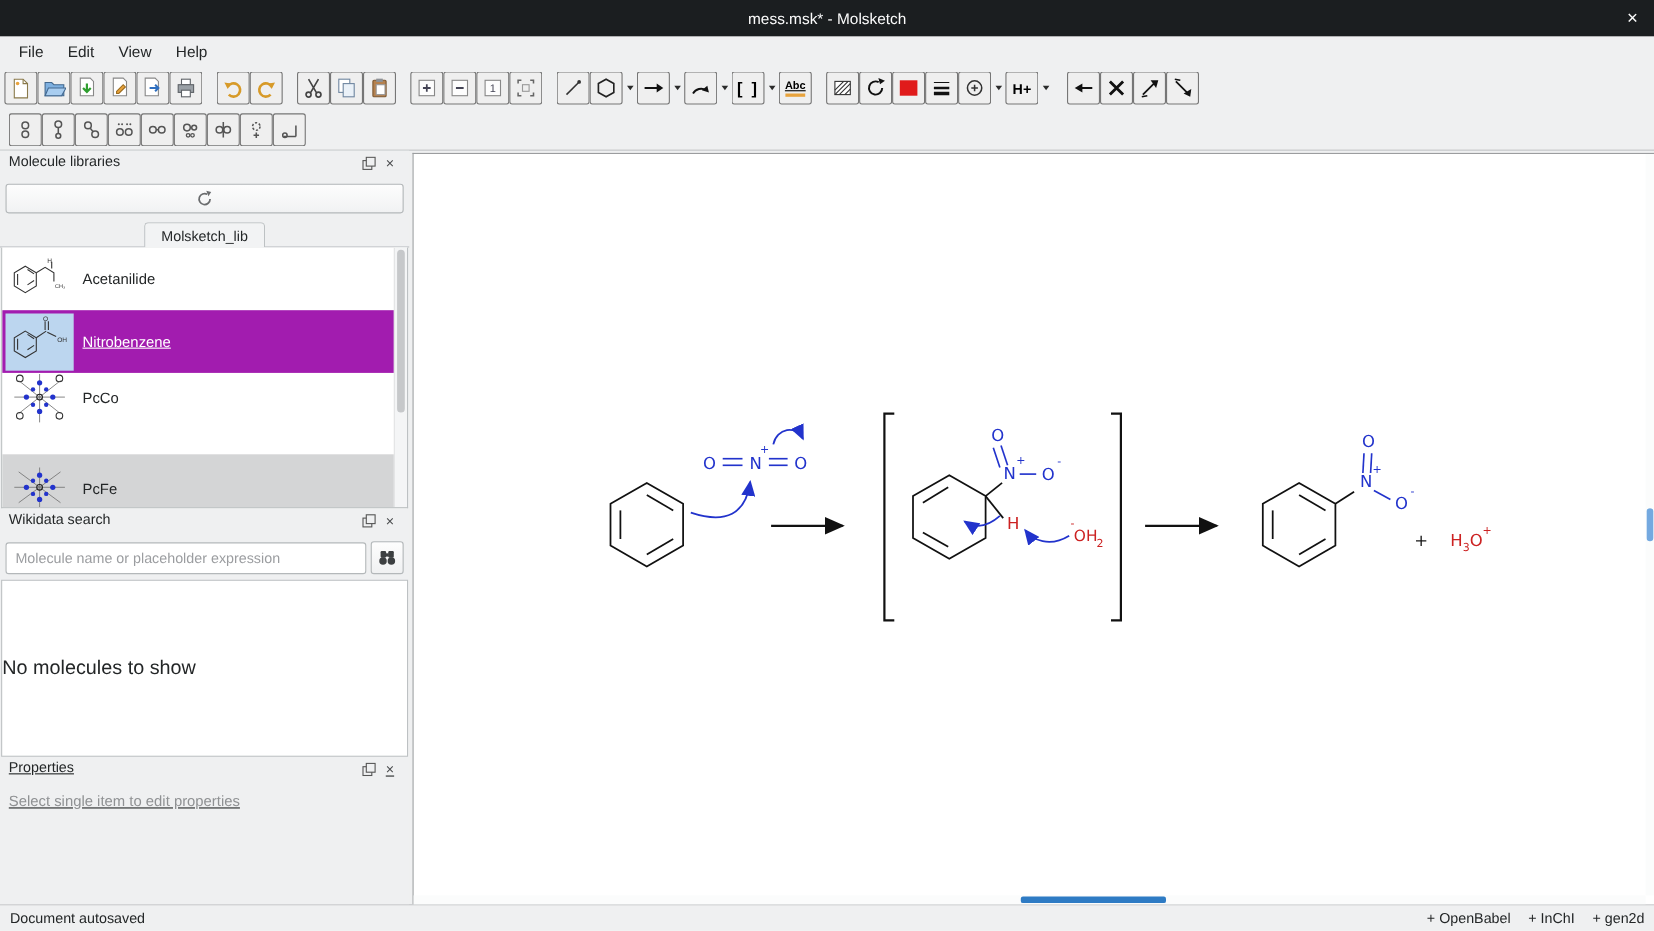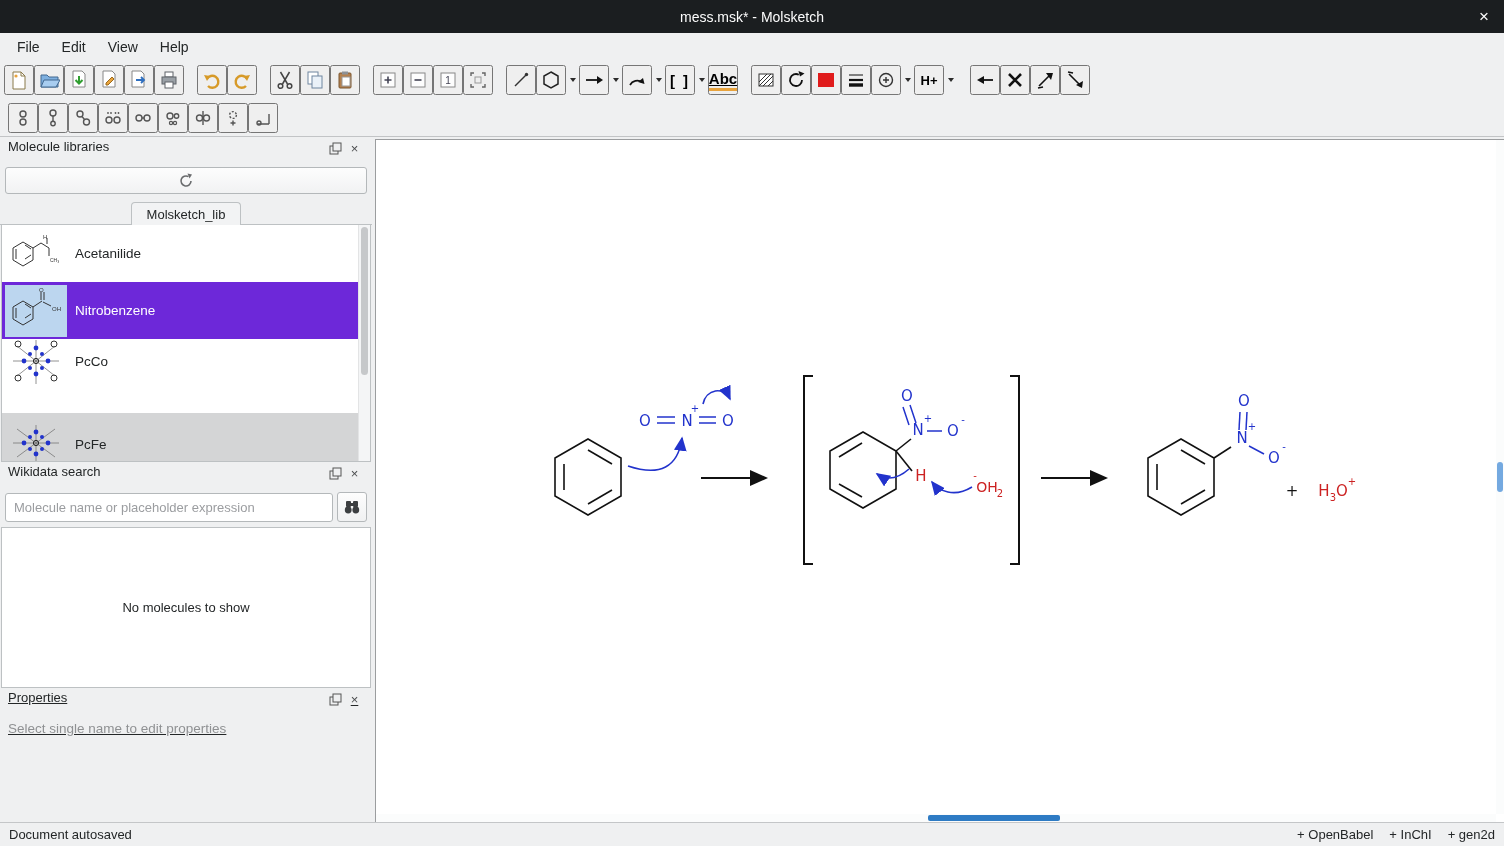--- a/index.html
+++ b/index.html
@@ -20,21 +20,21 @@
   
   .toolbar { display:flex; align-items:center; background:#eff0f1; padding:0 4px; }
   .toolbar.row1 { height:38px; }
   .toolbar.row2 { height:38px; border-bottom:1px solid #c2c4c6; padding-left:8px; }
   .tbtn { width:30px; height:30px; display:flex; align-items:center; justify-content:center; flex:none; }
   .tgroup { display:flex; align-items:center; flex:none; }
   .dd { width:13px; height:30px; display:flex; align-items:center; justify-content:center; flex:none; }
   .dd::after { content:""; border-left:3.5px solid transparent; border-right:3.5px solid transparent;
     border-top:4px solid #2b2b2b; }
   .sep { width:13px; flex:none; }
-  .abc-label { font-size:15px; font-weight:bold; border-bottom:3px solid #e8a33d; padding-bottom:1px;text-decoration:underline; }
+  .abc-label { font-size:10px; font-weight:bold; border-bottom:3px solid #e8a33d; padding-bottom:1px;text-decoration:underline; }
   .hplus-label { font-size:13px; font-weight:bold; }
   .bracket-label { font-size:15px; font-weight:bold; letter-spacing:2px; }
 
   
   .content { display:flex; height:685px; }
   .sidebar { width:372px; background:#eff0f1; display:flex; flex-direction:column; flex:none; }
 
   .dock-header { height:26px; display:flex; align-items:flex-start; padding:2px 8px 0 8px; font-size:13px; }
   .dock-title { flex:1; }
   .dock-btn { width:19px; height:18px; display:flex; align-items:center; justify-content:center;
@@ -44,37 +44,37 @@
   .refresh-btn { margin:4px 5px 2px 5px; height:27px; border:1px solid #b4b8ba; border-radius:3px;
     background:linear-gradient(#fdfdfd,#f1f2f3); display:flex; align-items:center; justify-content:center; }
   .tabbar { display:flex; justify-content:center; border-bottom:1px solid #bdc1c3; margin-top:5px; padding:0 1px; }
   .tab { padding:4px 15px 3px 15px; font-size:13px; border:1px solid #bdc1c3; border-bottom:none;
     border-radius:4px 4px 0 0; background:#f2f3f4; position:relative; top:1px; }
   .library-list { flex:1; background:#fff; border:1px solid #bdc1c3; border-top:none; margin:0 1px;
     overflow:hidden; position:relative; }
   .lib-item { height:57px; display:flex; align-items:center; font-size:13.5px; padding-right:13px; }
   .lib-thumb { width:62px; height:52px; display:flex; align-items:center; justify-content:center;
     margin-left:3px; margin-right:8px; flex:none; }
-  .lib-item.selected { background:#6d28d9; color:#fff; }
+  .lib-item.selected { background:#a21caf; color:#fff;text-decoration:underline; }
   .lib-item.selected .lib-thumb { background:#bcd6ef; }
   .lib-item.hovergray { background:#d4d5d6; height:62px;margin-top:29px; }
   .list-scroll { position:absolute; right:0; top:0; width:12px; bottom:0; background:#f4f5f6;
     border-left:1px solid #e3e4e5; }
   .list-scroll .handle { position:absolute; top:2px; left:2px; right:2px; height:148px;
     background:#c6c8ca; border-radius:4px; }
 
   .dock-wiki { height:226px; display:flex; flex-direction:column; }
   .search-row { display:flex; gap:4px; padding:4px 5px 3px 5px; align-items:center; }
   .search-input { flex:1; height:29px; border:1px solid #b4b8ba; border-radius:3px; padding:0 8px;
     font-size:13px; color:#444; background:#fff; font-family:"Liberation Sans", sans-serif; }
   .search-input::placeholder { color:#9b9da0; }
   .search-btn { width:30px; height:30px; border:1px solid #b4b8ba; border-radius:3px;
     background:linear-gradient(#fdfdfd,#f0f1f2); display:flex; align-items:center; justify-content:center; flex:none; }
   .wikidata-empty { flex:1; margin:2px 1px 0 1px; background:#fff; border:1px solid #bdc1c3;
-    display:flex; align-items:center; justify-content:center; font-size:13px; }
+    display:flex; align-items:center; justify-content:flex-start; font-size:18px; }
 
   .dock-props { flex:1; display:flex; flex-direction:column;text-decoration:underline; }
   .props-hint { padding:7px 8px; font-size:13.5px; color:#8f9193; }
 
   
   .canvas-wrap { flex:1; position:relative; background:#fff; border-left:1px solid #9b9d9f;
     border-top:1px solid #9b9d9f; margin-left:3px; margin-top:2px; }
   .reaction { width:100%; height:100%; display:block; }
   .reaction text { font-family:"DejaVu Sans", sans-serif; }
   .vscroll { position:absolute; right:0; top:0; bottom:8px; width:8px; background:#fbfcfc; }
@@ -510,21 +510,21 @@
       <div class="dock-header">
         <span class="dock-title">Properties</span>
         <span class="dock-btn">
           <svg class="icon" width="13" height="13">
               <rect x="1" y="4" width="8" height="8" fill="#eff0f1" stroke="#555"></rect>
               <rect x="4" y="1" width="8" height="8" fill="#eff0f1" stroke="#555"></rect>
             </svg>
         </span>
         <span class="dock-btn">×</span>
       </div>
-      <div class="props-hint">Select single name to edit properties</div>
+      <div class="props-hint">Select single item to edit properties</div>
     </div>
   </div>
 
   <div class="canvas-wrap">
     <svg class="reaction" viewBox="0 0 1128 682">
       <defs>
         <marker id="mB" markerWidth="10" markerHeight="8" refX="8" refY="4" orient="auto">
             <path d="M0 0L9 4L0 8z" fill="#111"></path>
           </marker>
         <marker id="mBlue" markerWidth="10" markerHeight="8" refX="8" refY="4" orient="auto">

